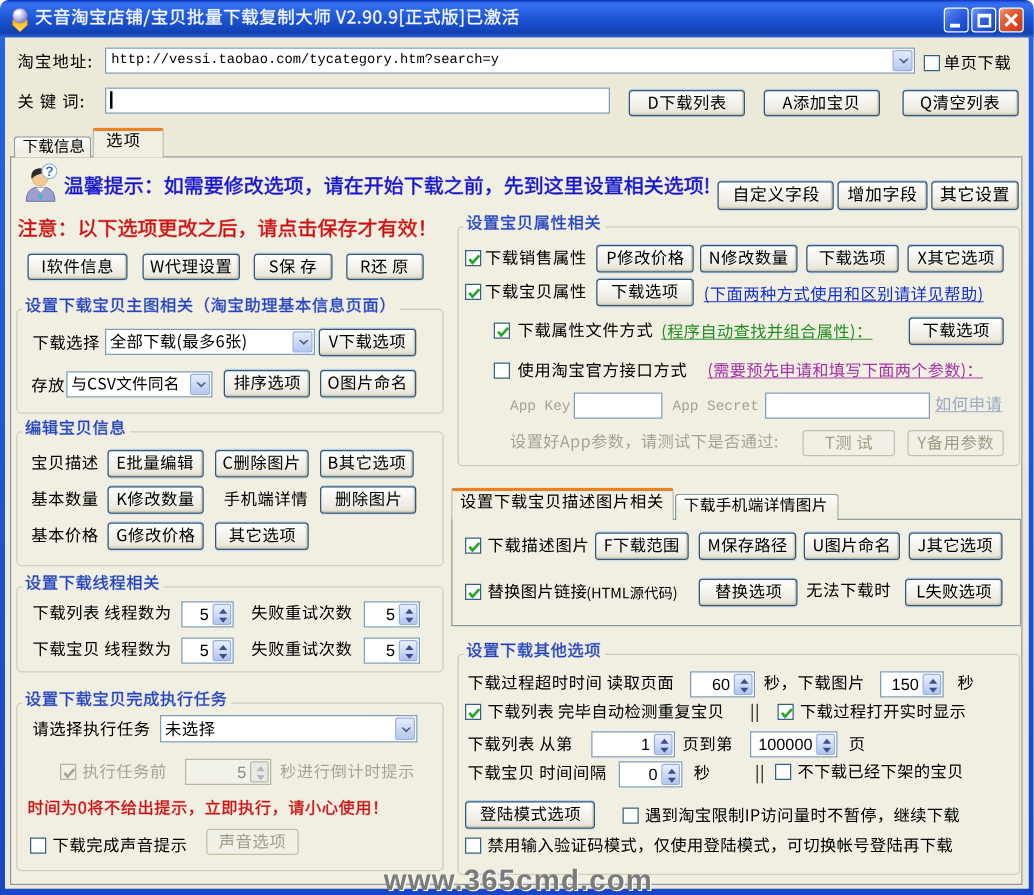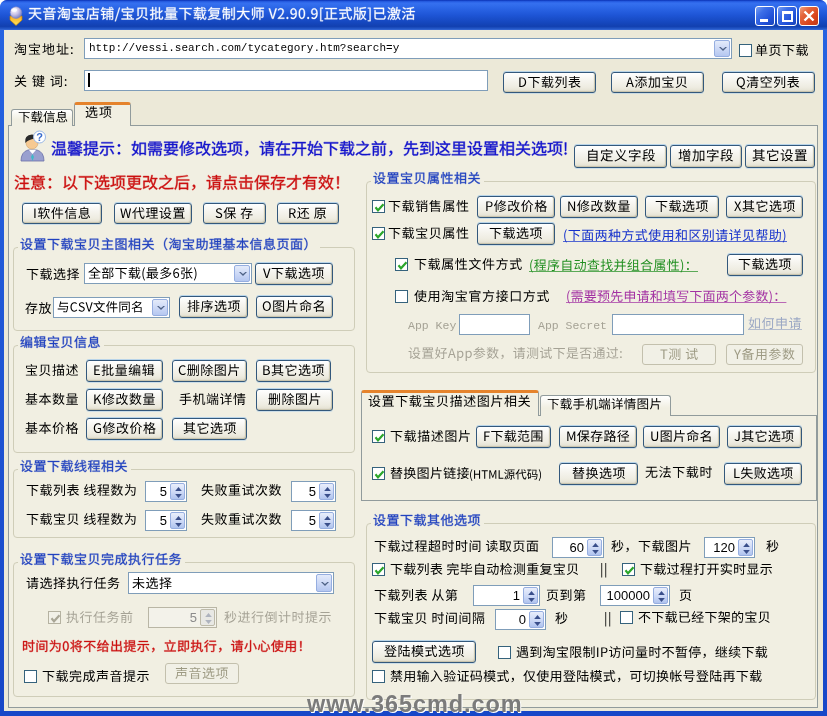--- a/index.html
+++ b/index.html
@@ -382,21 +382,21 @@
       <use href="#u5740" x="3.231"></use>
       <use href="#u3A" x="4.308"></use>
     </g>
   </svg>
 <div class="tb" style="position:absolute;left:84px;top:38px;width:648px;height:21px;"></div>
 <div class="cbtn" style="position:absolute;left:714px;top:40px;width:16px;height:17px;">
     <svg width="16" height="17" style="display:block">
       <path d="M4 6 L8 10 L12 6 L10.4 6 L8 8 L5.6 6 Z" fill="#4D6185"></path>
     </svg>
   </div>
-<div style="position:absolute;left:89px;top:42px;width:560px;height:16px;font:11px 'Liberation Mono',monospace;color:#000;letter-spacing:0;white-space:pre;">http://vessi.search.com/tycategory.htm?search=y</div>
+<div style="position:absolute;left:89px;top:42px;width:560px;height:16px;font:11px 'Liberation Mono',monospace;color:#000;letter-spacing:0;white-space:pre;">http://vessi.taobao.com/tycategory.htm?search=y</div>
 <div style="position:absolute;left:739px;top:44px;width:13px;height:13px;border:1px solid #35627C;background:#fff;box-sizing:border-box"></div>
 <svg style="position:absolute;left:755.0px;top:44.0px;overflow:visible" width="56.0" height="16.9">
     <g fill="#000" transform="translate(0,10.92) scale(13.000)">
       <use href="#u5355" x="0.000"></use>
       <use href="#u9875" x="1.038"></use>
       <use href="#u4E0B" x="2.077"></use>
       <use href="#u8F7D" x="3.115"></use>
     </g>
   </svg>
 <svg style="position:absolute;left:14.0px;top:75.0px;overflow:visible" width="56.4" height="16.9">
@@ -1477,21 +1477,21 @@
       <use href="#u7247" x="5.192"></use>
     </g>
   </svg>
 <div class="tb" style="position:absolute;left:704px;top:537px;width:51px;height:21px;"></div>
 <div class="sbtn" style="position:absolute;left:738px;top:539px;width:15px;height:17px;">
     <svg width="15" height="17" style="display:block">
       <path d="M7.5 2.9 L10.8 6.9 H4.2 Z" fill="#3A4F8B"></path>
       <path d="M7.5 14.1 L4.2 10.1 H10.8 Z" fill="#3A4F8B"></path>
     </svg>
   </div>
-<div style="position:absolute;left:706px;top:538px;width:29px;height:19px;font:13px 'Liberation Sans',sans-serif;color:#000;text-align:right;line-height:19px">120</div>
+<div style="position:absolute;left:706px;top:538px;width:29px;height:19px;font:13px 'Liberation Sans',sans-serif;color:#000;text-align:right;line-height:19px">150</div>
 <svg style="position:absolute;left:766.0px;top:540.0px;overflow:visible" width="15.5" height="16.9">
     <g fill="#000" transform="translate(0,10.92) scale(13.000)">
       <use href="#u79D2" x="0.000"></use>
     </g>
   </svg>
 <div style="position:absolute;left:372px;top:563px;width:13px;height:13px;border:1px solid #35627C;background:#fff;box-sizing:border-box">
     <svg width="13" height="13" style="display:block">
       <path d="M2.5 6.24 L5 9.36 L10.5 3.25" fill="none" stroke="#2BA62B" stroke-width="2.2"></path>
     </svg>
   </div>

